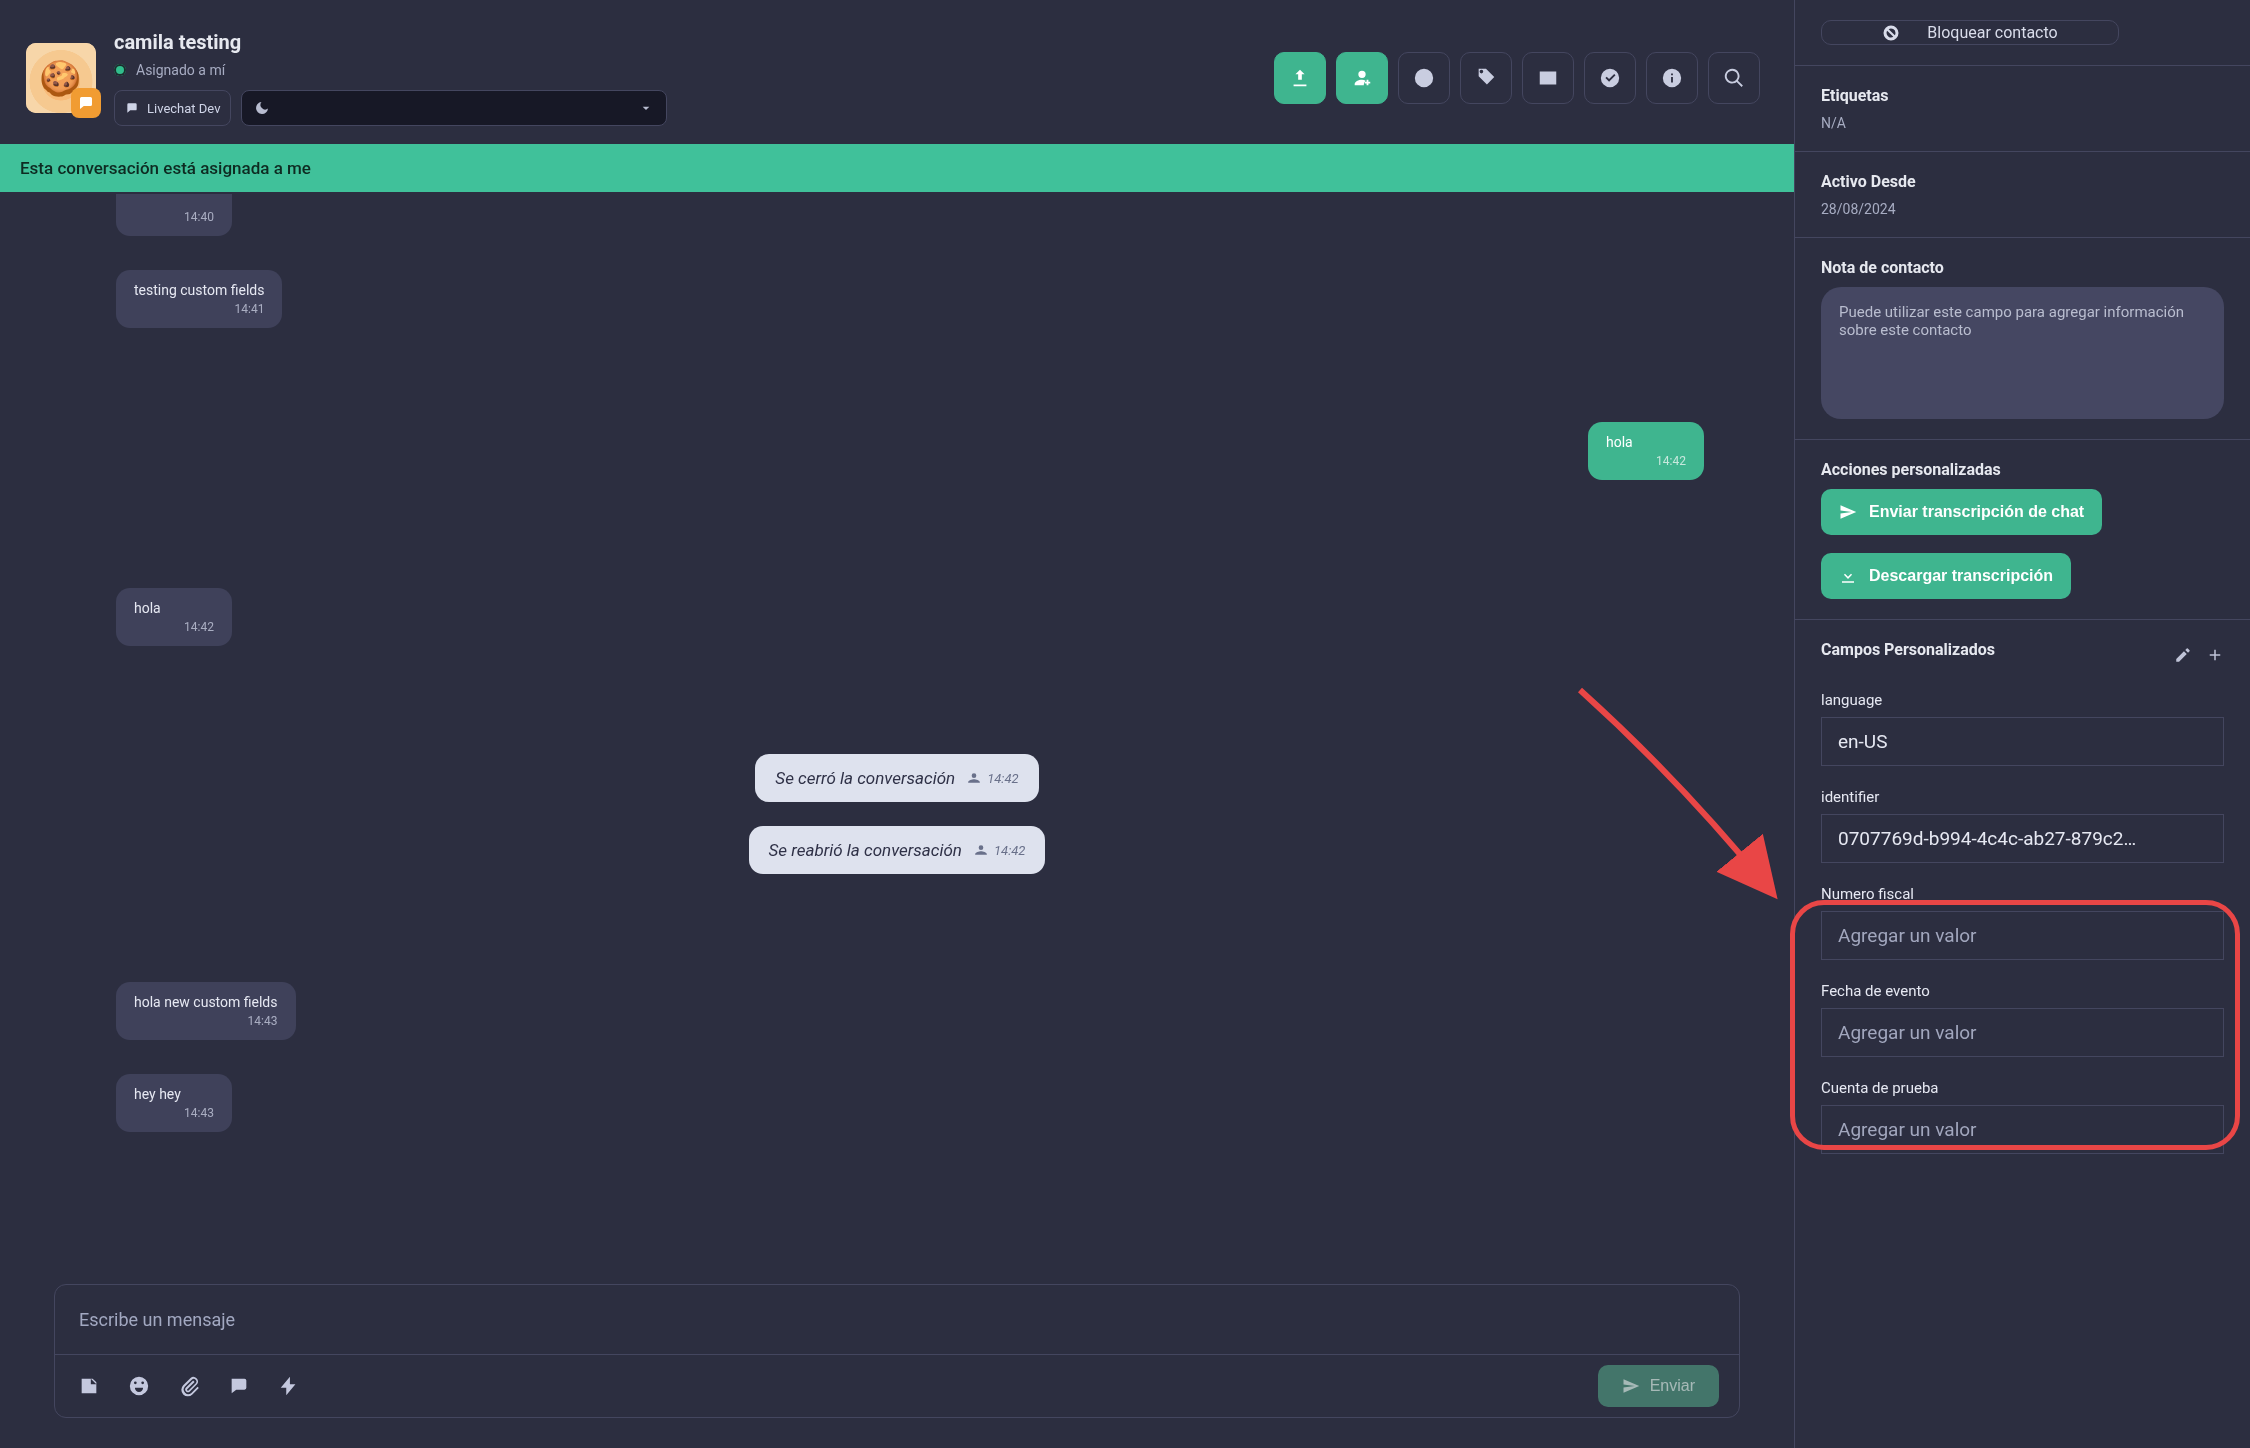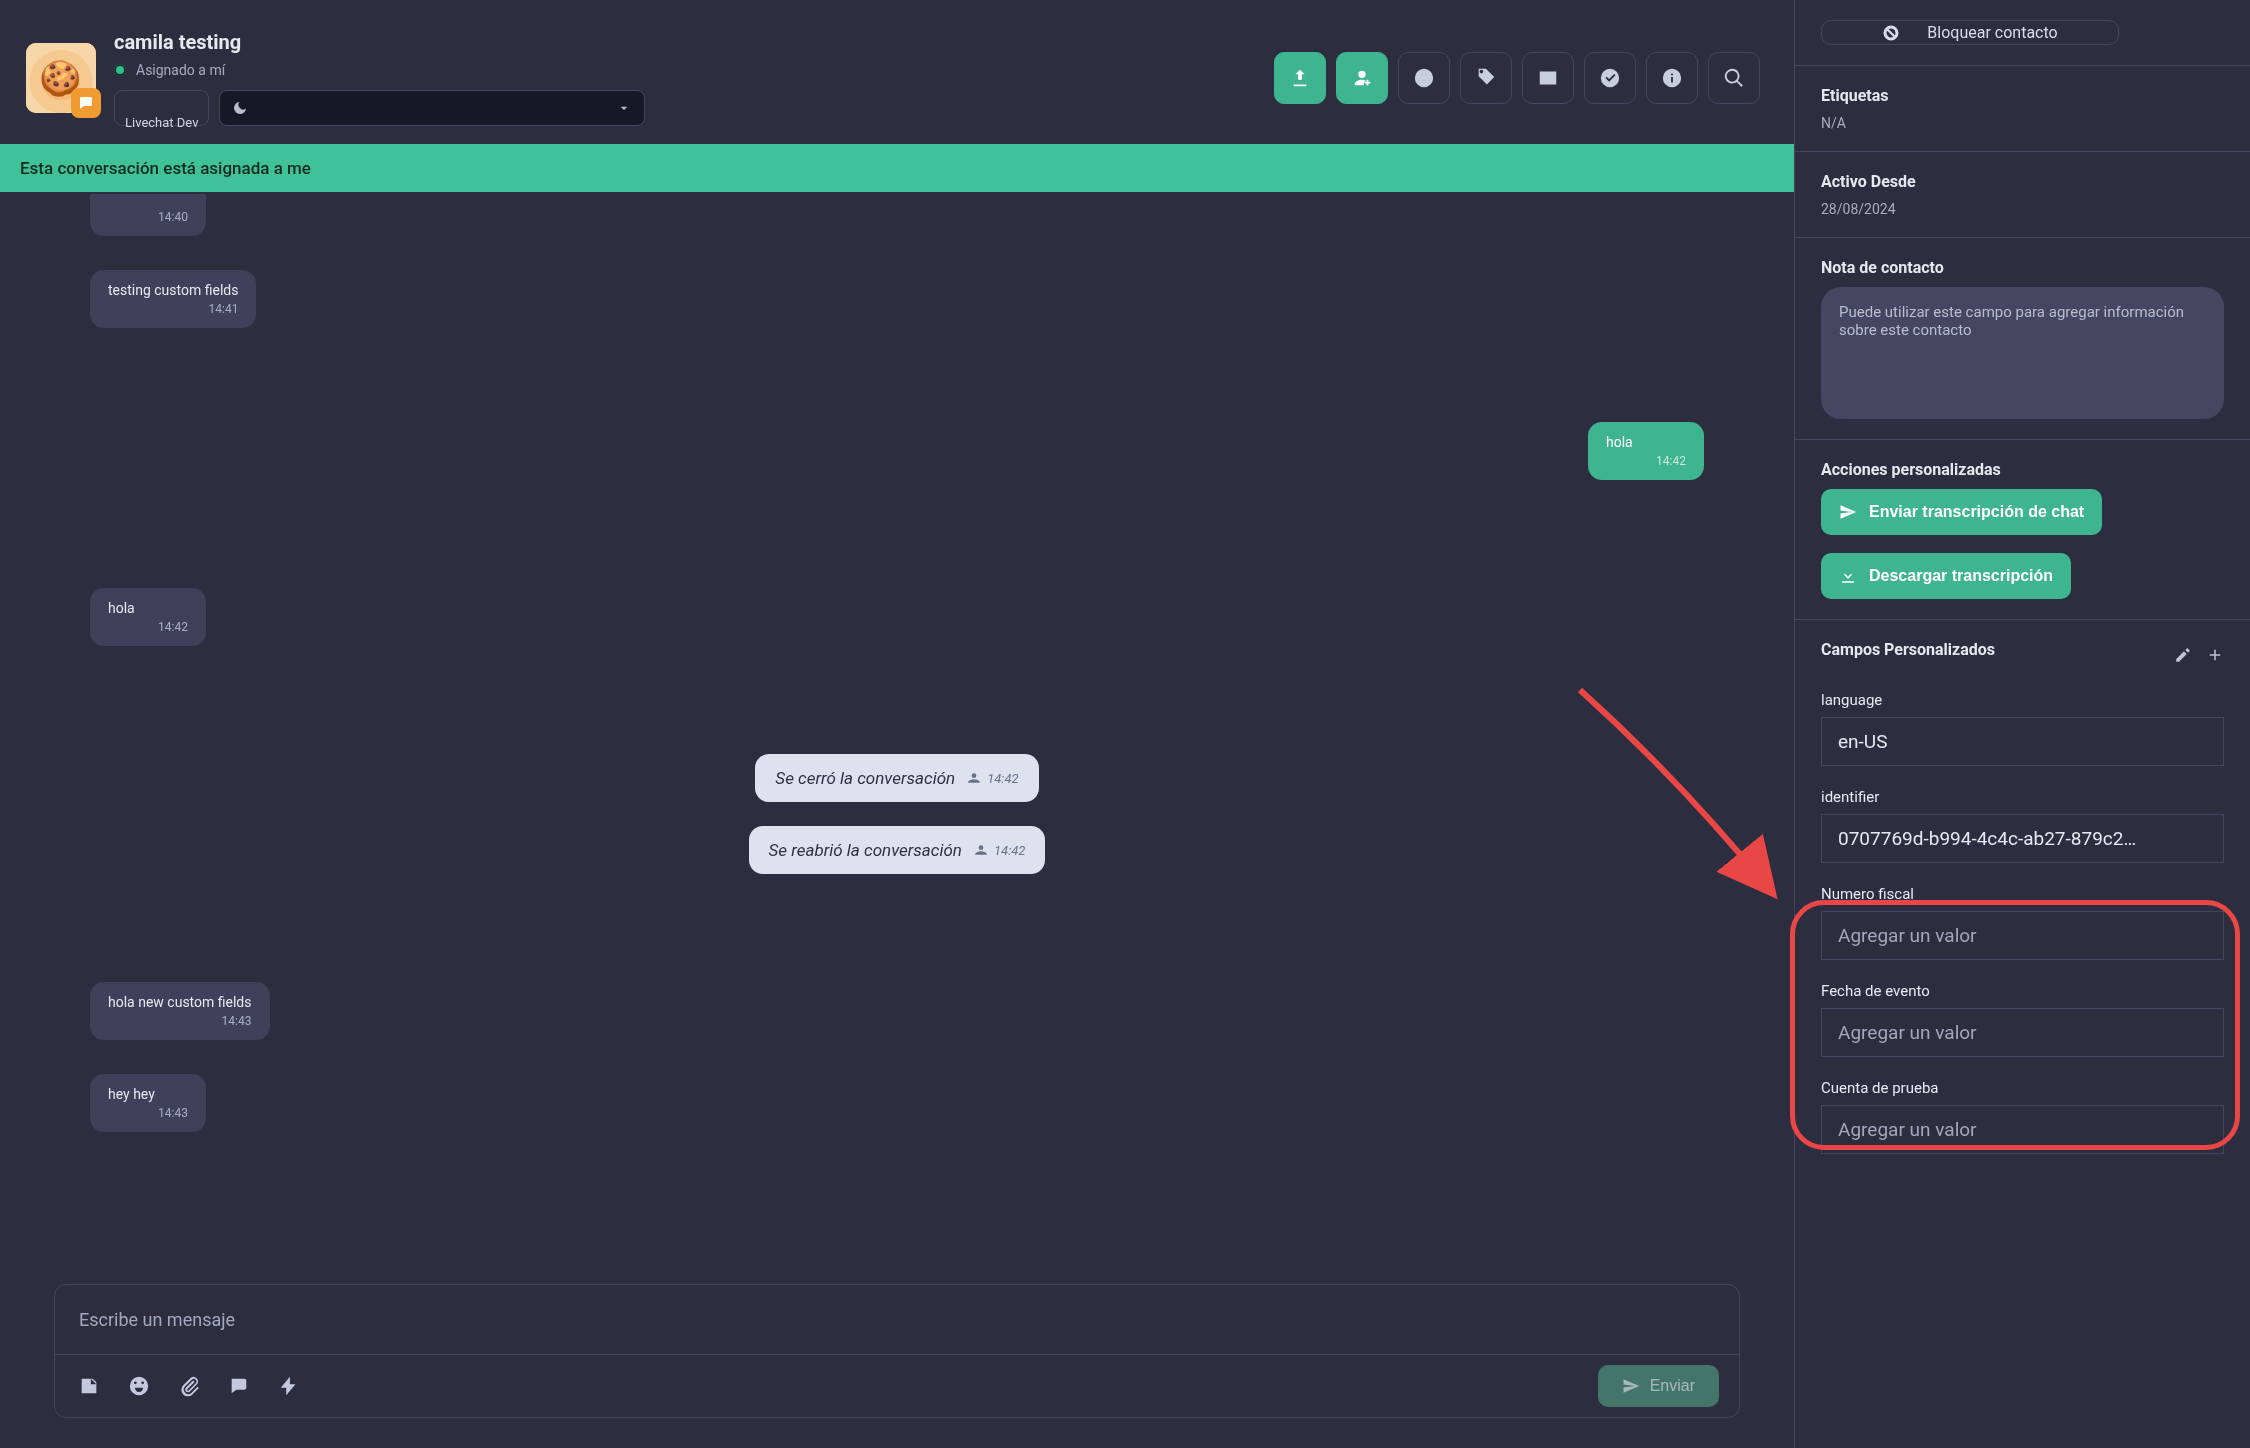--- a/index.html
+++ b/index.html
@@ -39,35 +39,35 @@
      display:flex;align-items:center;justify-content:center;font-size:34px;color:#6a4b2e;}
   .avatar-badge{position:absolute;right:-5px;bottom:-5px;width:30px;height:30px;border-radius:8px;background:#f19c32;display:flex;align-items:center;justify-content:center;}
   .avatar-badge svg{width:18px;height:18px;fill:#fff;}
 
   .head-meta{display:flex;flex-direction:column;gap:8px;min-width:0;}
   .title{font-weight:700;font-size:20px;}
   .sub{display:flex;align-items:center;gap:10px;color:var(--muted);}
   .status-dot{width:12px;height:12px;border-radius:50%;background:#31bd8c;box-shadow:0 0 0 2px #1c2c2e inset;}
 
   .tags{display:flex;gap:10px;margin-top:4px;}
-  .chip{border:1px solid var(--border);border-radius:8px;padding:4px 10px;color:#cfd4e7;display:flex;align-items:center;gap:20px;font-size:13px;height:26px;flex-direction:column;}
+  .chip{border:1px solid var(--border);border-radius:8px;padding:4px 10px;color:#cfd4e7;display:flex;align-items:center;gap:8px;font-size:13px;height:26px;}
   .dropdown{border:1px solid var(--border);border-radius:8px;height:34px;width:400px;background:#171826;display:flex;align-items:center;justify-content:space-between;padding:0 12px;color:#b8bcd0;}
   .dropdown svg{width:16px;height:16px;}
 
   .header-actions{margin-left:auto;display:flex;gap:10px;}
   .ibtn{width:50px;height:50px;border-radius:10px;border:1px solid var(--border);display:flex;align-items:center;justify-content:center;background:transparent;color:var(--icon);cursor:pointer;}
   .ibtn.filled{background:var(--accent);border-color:var(--accent);color:#fff;}
   .ibtn svg{width:22px;height:22px;fill:currentColor;}
 
   
   .banner{background:var(--accent-2);color:#0e2b22;font-weight:500;padding:14px 20px;font-size:17px;}
 
   
   .chat-body{flex:1;overflow:auto;padding:8px 90px 20px 90px;display:flex;flex-direction:column;gap:34px;}
-  .msg{max-width:60%;display:flex;flex-direction:column;}
+  .msg{max-width:60%;display:flex;flex-direction:column;margin-left:26px;}
   .msg.left{align-self:flex-start;}
   .msg.right{align-self:flex-end;}
   .bubble{border-radius:14px;padding:12px 18px;min-width:80px;position:relative;display:flex;flex-direction:column;}
   .bubble.in{background:var(--bubble-in);color:#e6e8f2;}
   .bubble.out{background:var(--accent);color:#fff;}
   .time{font-size:12px;color:#bcc0d4;align-self:flex-end;margin-top:4px;opacity:.85;}
   .bubble.out .time{color:#dff1eb;}
 
   .sys{align-self:center;display:flex;gap:12px;background:var(--bubble-sys);color:var(--bubble-sys-text);border-radius:14px;padding:14px 20px;font-style:italic;font-size:17px;}
   .sys .sys-time{font-style:italic;font-size:13px;color:#69708a;display:flex;align-items:center;gap:6px;}

